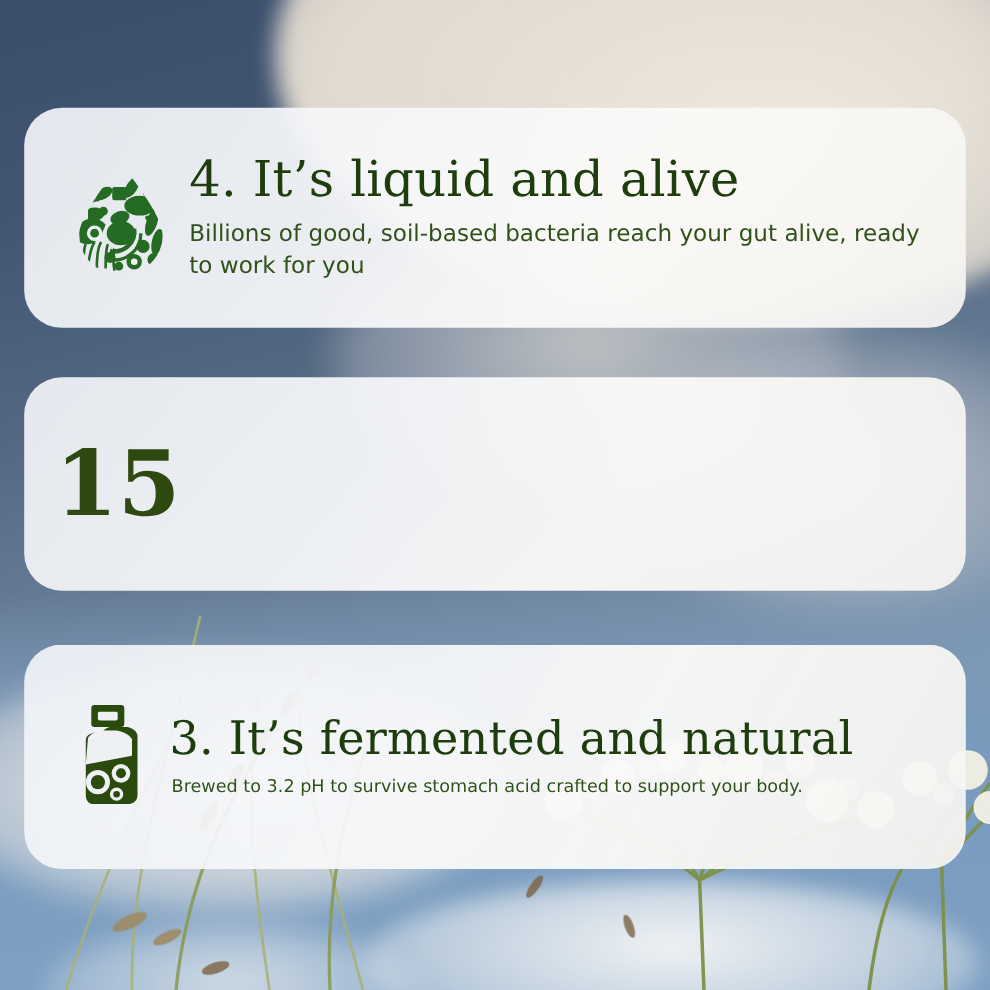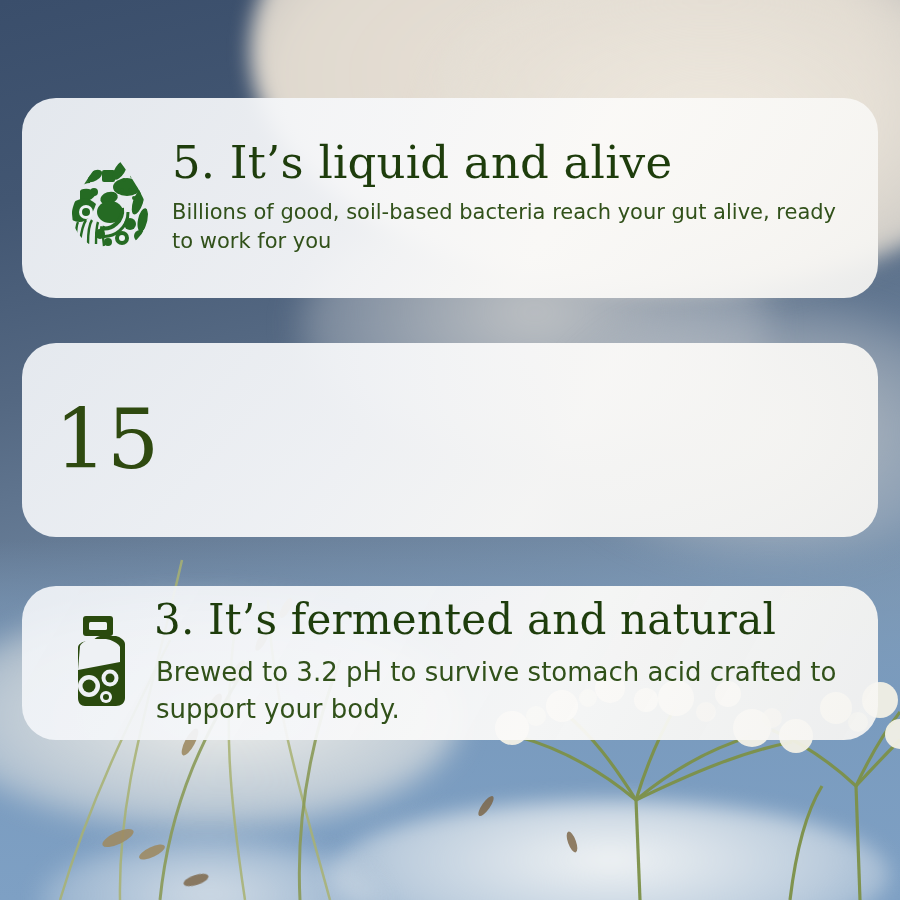--- a/index.html
+++ b/index.html
@@ -123,21 +123,21 @@
         rgba(240,243,247,0.93) 0%,
         rgba(246,247,249,0.94) 38%,
         rgba(251,250,248,0.95) 62%,
         rgba(246,245,242,0.93) 100%);
     display:flex;
     align-items:center;
     padding:0 26px 0 26px;
   }
   #card-1 { top:98px;  height:200px; }
   #card-2 { top:343px; height:194px; }
-  #card-3 { top:586px; height:154px;justify-content:space-between; }
+  #card-3 { top:586px; height:204px;justify-content:space-between; }
 
   .card-icon {
     flex:0 0 auto;
     width:118px;
     display:flex;
     align-items:center;
     justify-content:center;
   }
   #card-1 .card-icon { width:124px; }
   #card-2 .card-icon { width:118px; }
@@ -158,28 +158,28 @@
 
   .card-desc {
     font-family:"DejaVu Sans", sans-serif;
     color:#31511a;
     font-size:21px;
     line-height:1.42;
     font-weight:400;
     margin-top:11px;
   }
   #card-2 .card-desc { font-size:21px; }
-  #card-3 .card-desc { font-size:26px; }
+  #card-3 .card-desc { font-size:16px; }
 
   .big-number {
     font-family:"DejaVu Serif", serif;
     font-size:82px;
     line-height:1;
     color:#2f4a10;
-    font-weight:400;
+    font-weight:700;
   }
 </style>
 </head>
 <body>
 
 <div class="stage">
 
   <div class="sky"></div>
   <div class="cloud-a"></div>
   <div class="cloud-b"></div>
@@ -301,21 +301,21 @@
             <path d="M14 28 q6 2 8 8"></path>
               <path d="M20 22 q4 4 5 10"></path>
             <path d="M26 36 q-6 0 -10 4"></path>
           </g>
           <circle cx="36" cy="88" r="5"></circle>
           <circle cx="44" cy="96" r="4"></circle>
         </g>
       </svg>
     </div>
     <div class="card-body">
-      <div class="card-title">5. It’s liquid and alive</div>
+      <div class="card-title">4. It’s liquid and alive</div>
       <div class="card-desc">Billions of good, soil-based bacteria reach your gut alive, ready to work for you</div>
     </div>
   </div>
 
   <div class="card" id="card-2">
     <div class="card-icon">
       <span class="big-number">15</span>
     </div>
   </div>
 

